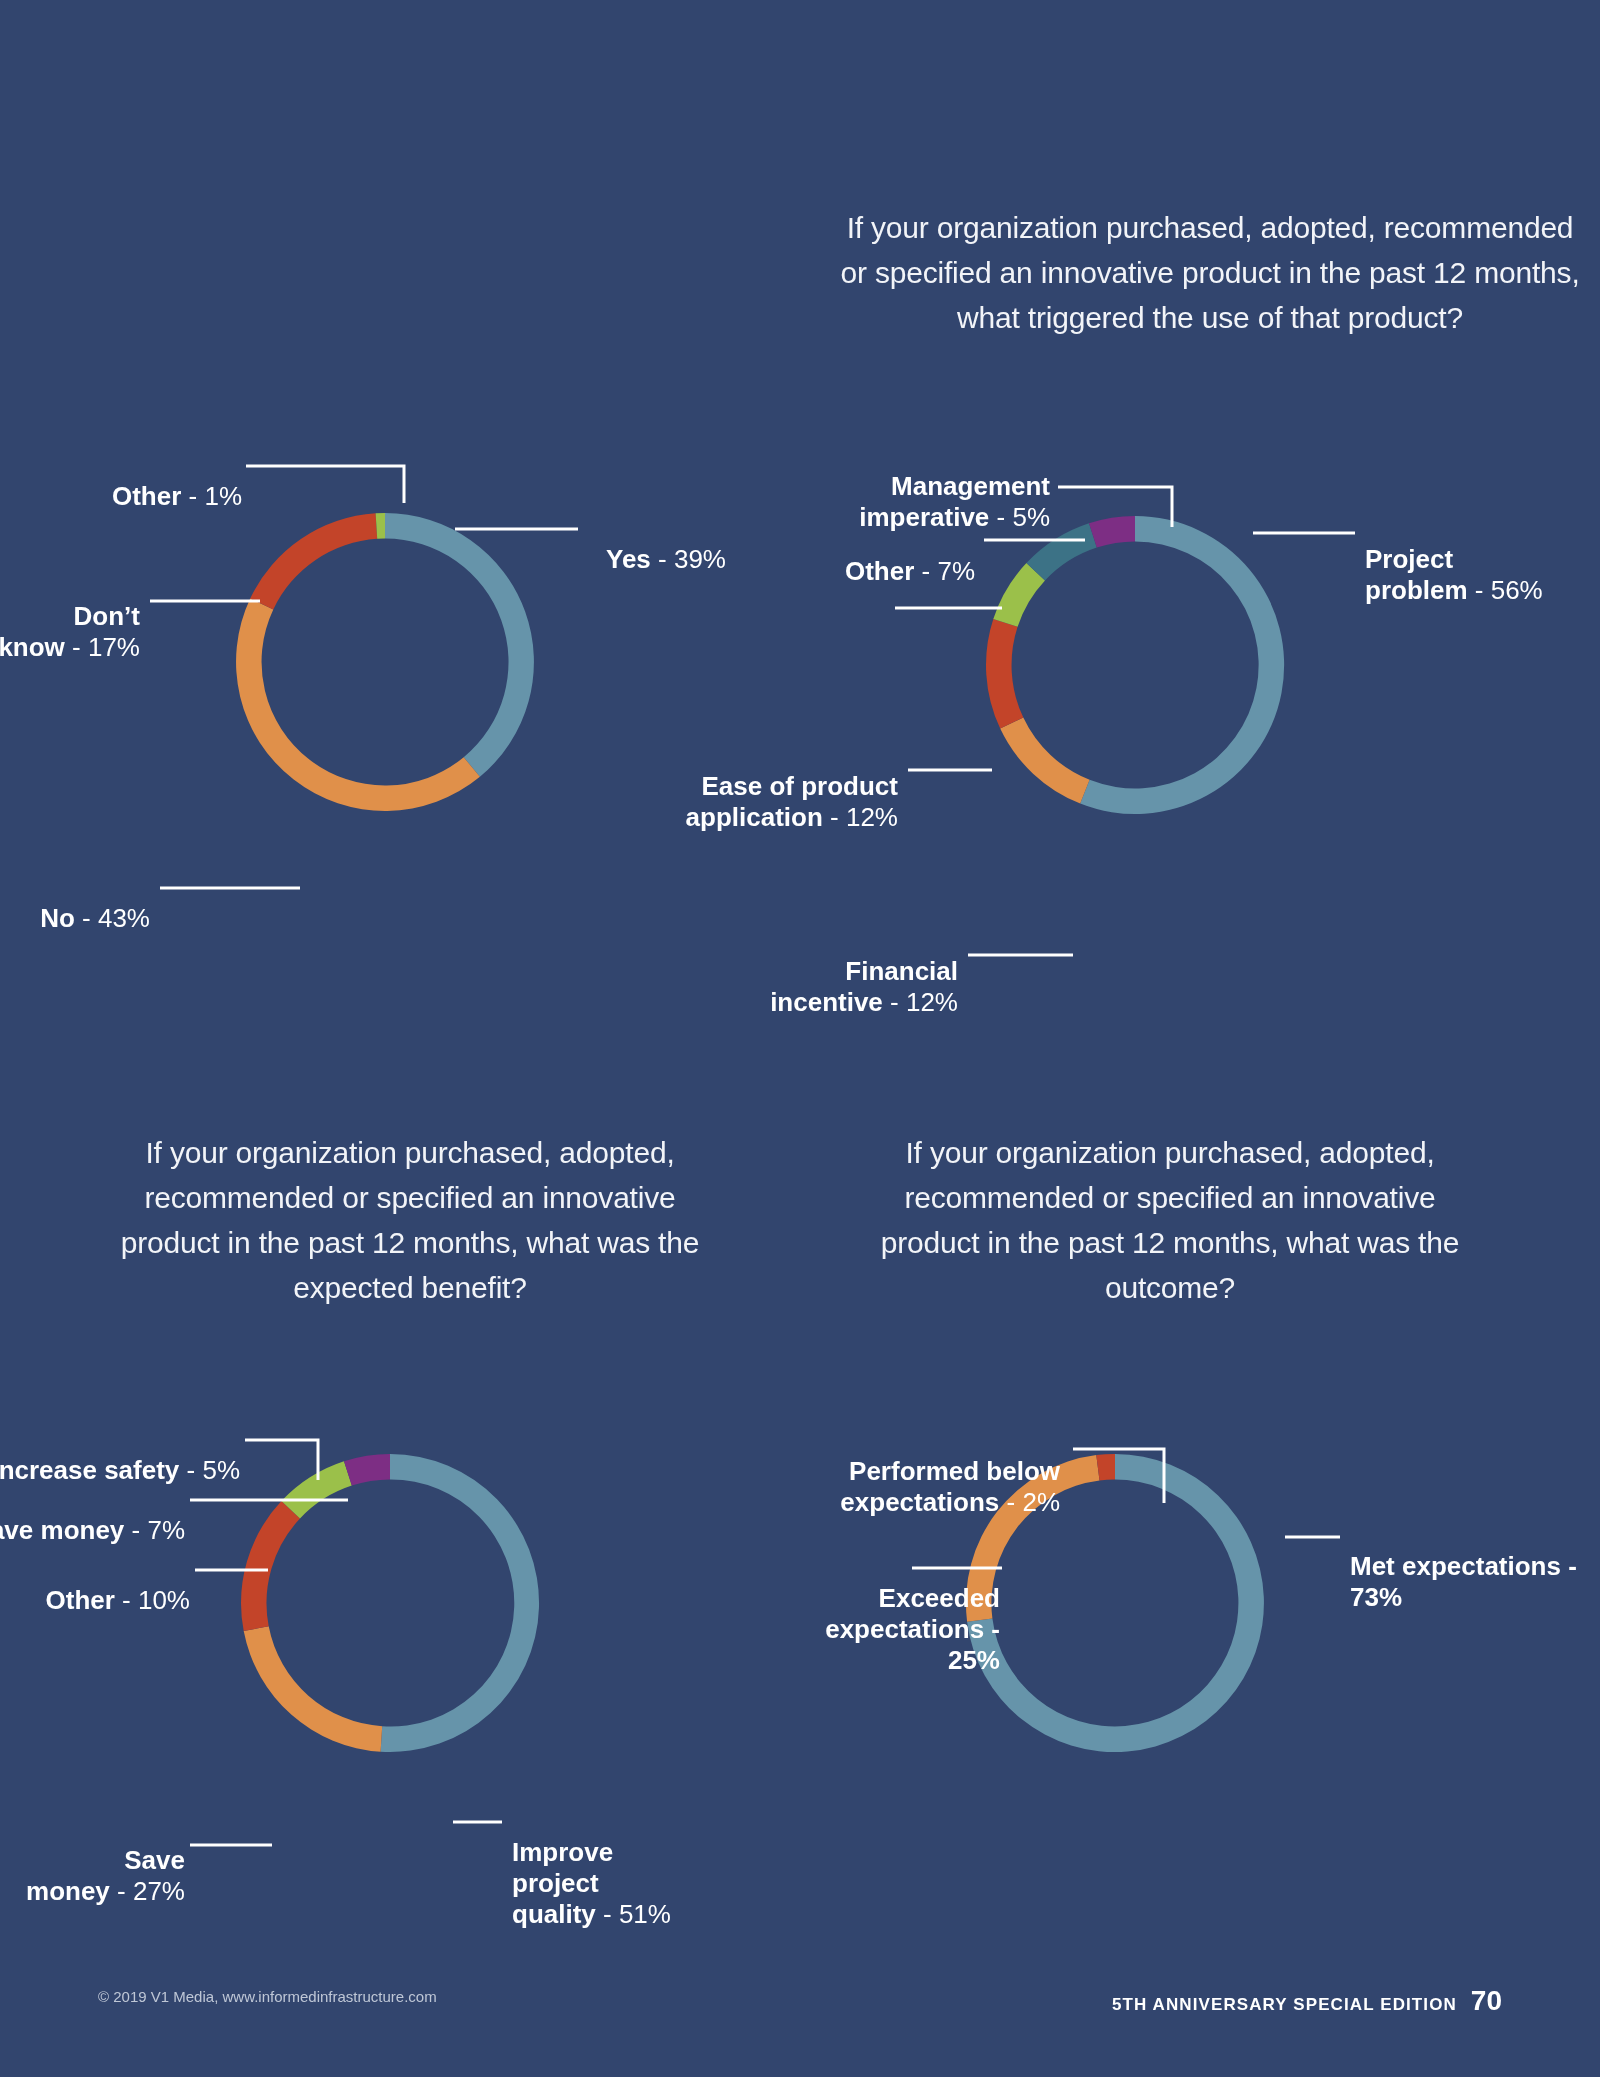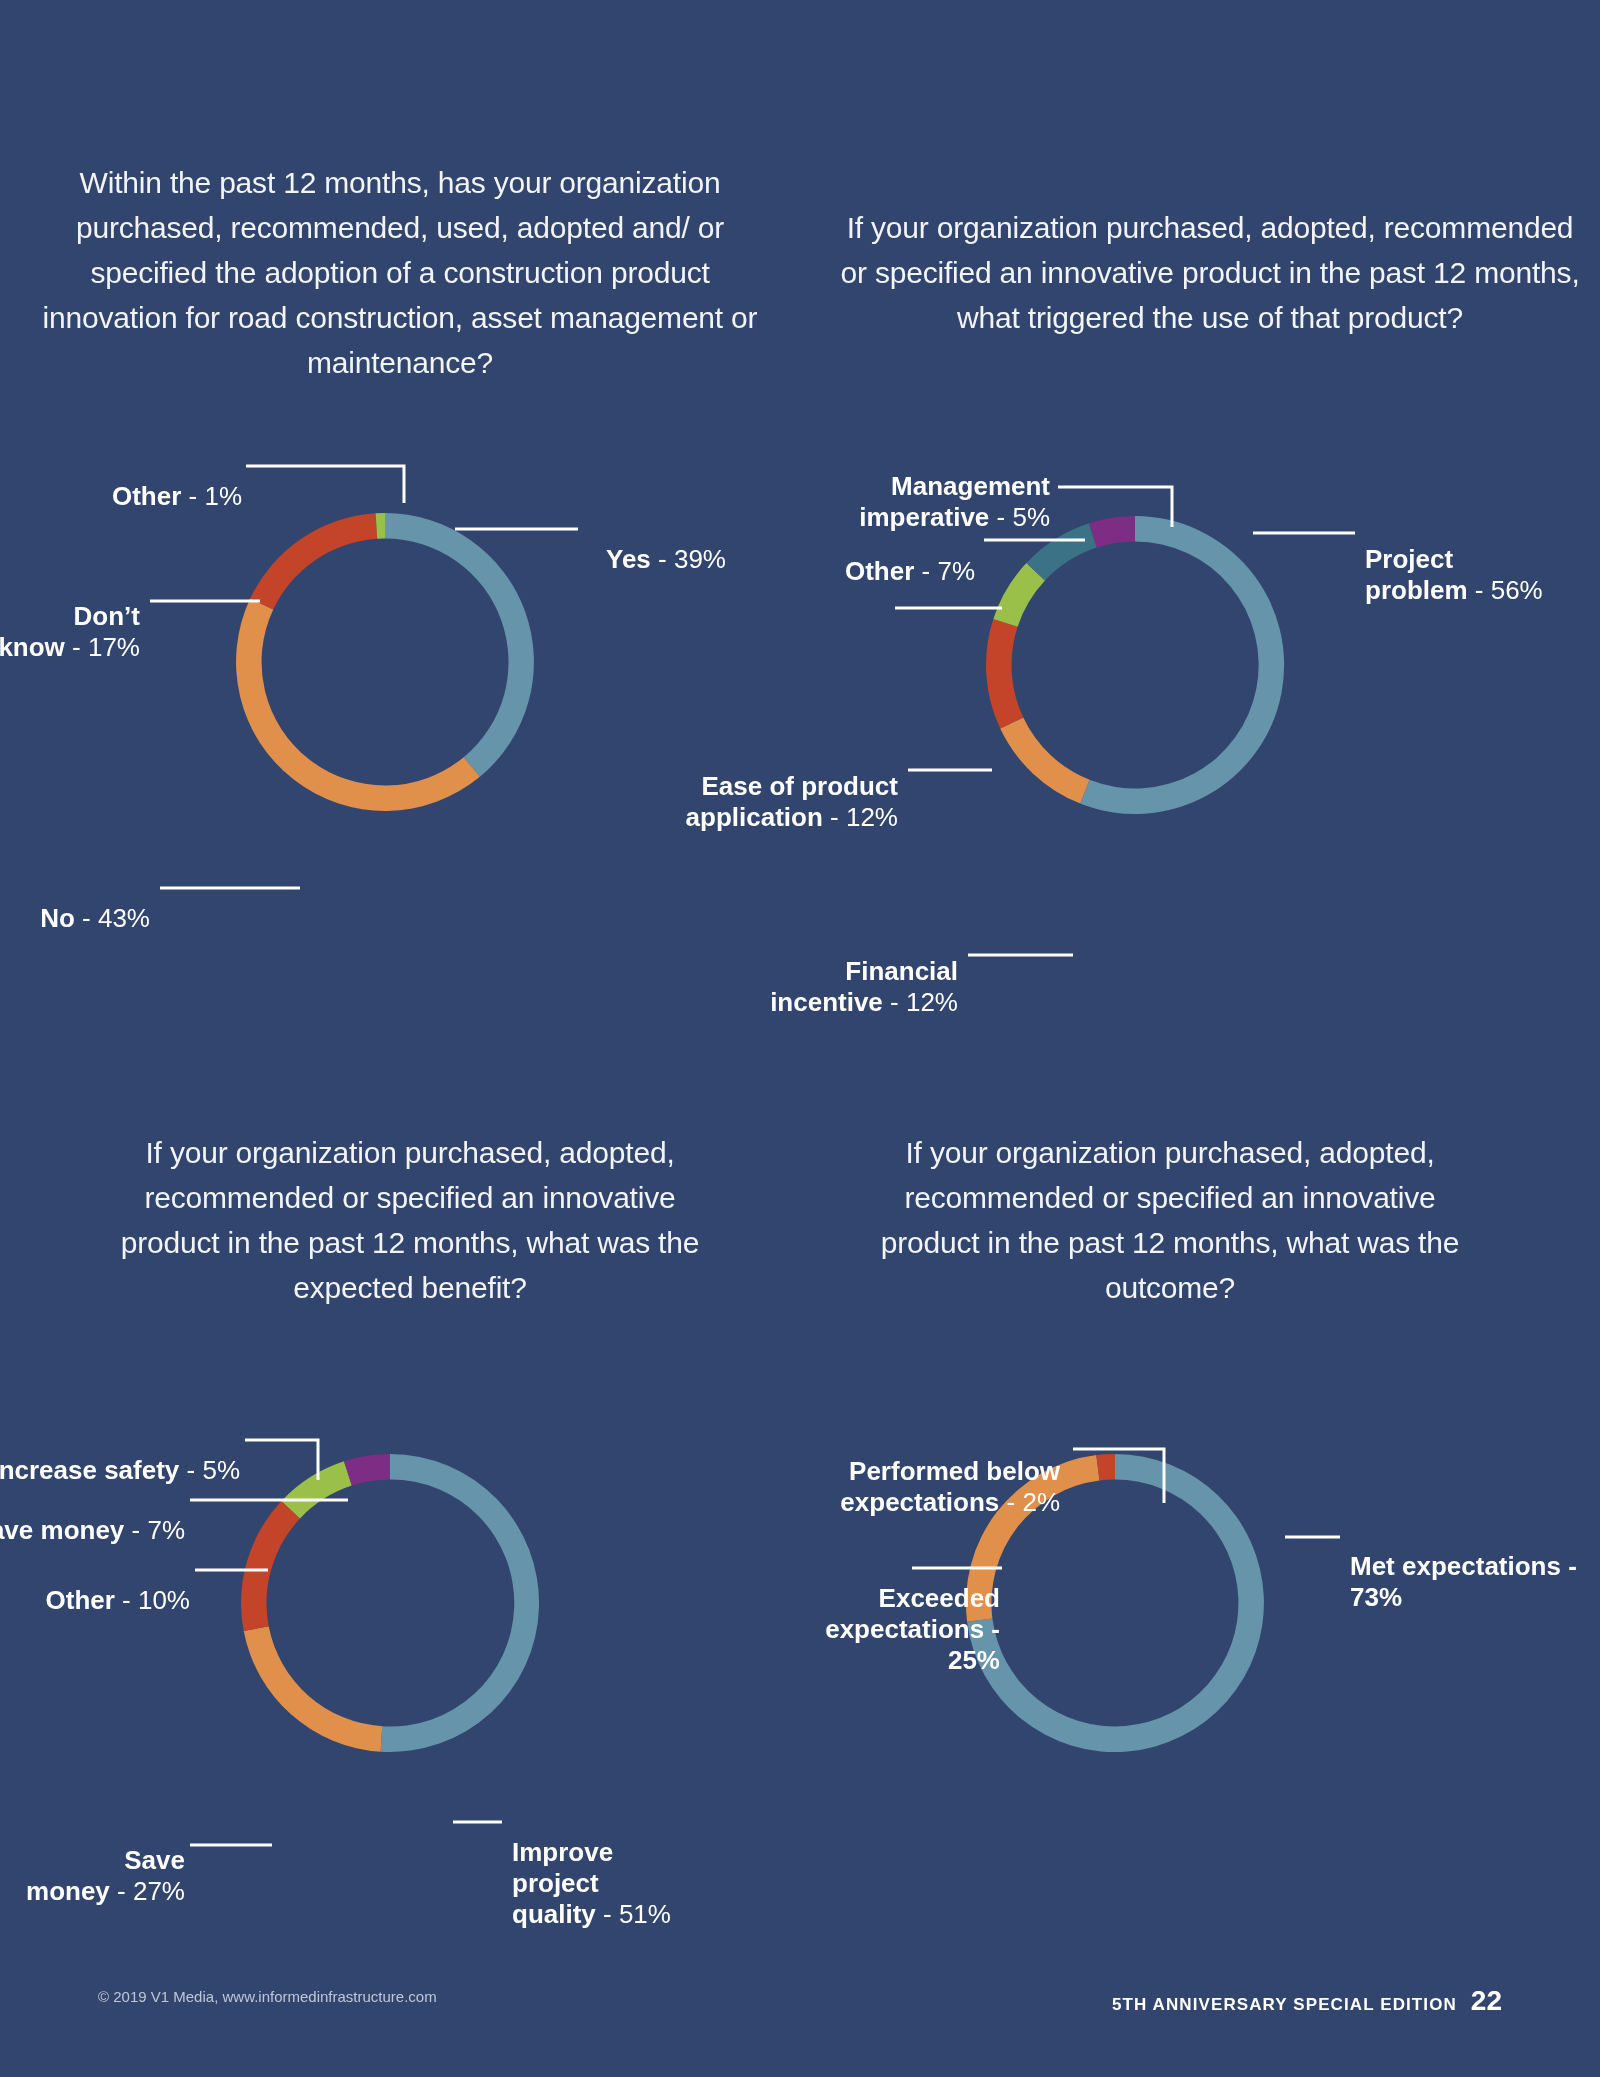--- a/index.html
+++ b/index.html
@@ -60,27 +60,20 @@
   }
   .footer-right .pageno{
     font-size:28px;font-weight:700;letter-spacing:0;
   }
 </style>
 </head>
 <body>
 
 <div class="page">
 
-  <div class="panel" style="left:40px;top:160px;width:720px;">
-    <div class="q-title">Within the past 12 months, has your organization
-purchased, recommended, used, adopted and/
-or specified the adoption of a construction product
-innovation for road construction, asset management
-or maintenance?</div>
-  </div>
 
   <div class="chart-wrap" style="left:210px;top:487px;width:350px;height:350px;">
     <svg width="350" height="350" viewBox="0 0 350 350">
       <g transform="translate(175,175)">
 
         <path fill="#6694AA" d="M 0,-149 A 149,149 0 0 1 94.9,114.8 L 78.7,95.2 A 123.5,123.5 0 0 0 0,-123.5 Z"></path>
 
         <path fill="#E0904A" d="M 94.9,114.8 A 149,149 0 0 1 -134.8,-63.5 L -111.7,-52.6 A 123.5,123.5 0 0 0 78.7,95.2 Z"></path>
 
         <path fill="#C34429" d="M -134.8,-63.5 A 149,149 0 0 1 -9.4,-148.7 L -7.8,-123.2 A 123.5,123.5 0 0 0 -111.7,-52.6 Z"></path>
@@ -287,16 +280,16 @@
   </div>
 
   <div class="lbl right" style="left:1350px;top:1520px;width:250px;white-space:pre-line;">
     <b>Met expectations -
 73%</b>
   </div>
 
   <div class="footer-left">© 2019 V1 Media, www.informedinfrastructure.com</div>
   <div class="footer-right">
     <span>5TH ANNIVERSARY SPECIAL EDITION</span>
-    <span class="pageno">22</span>
+    <span class="pageno">70</span>
   </div>
 
 </div>
 
 </body></html>

